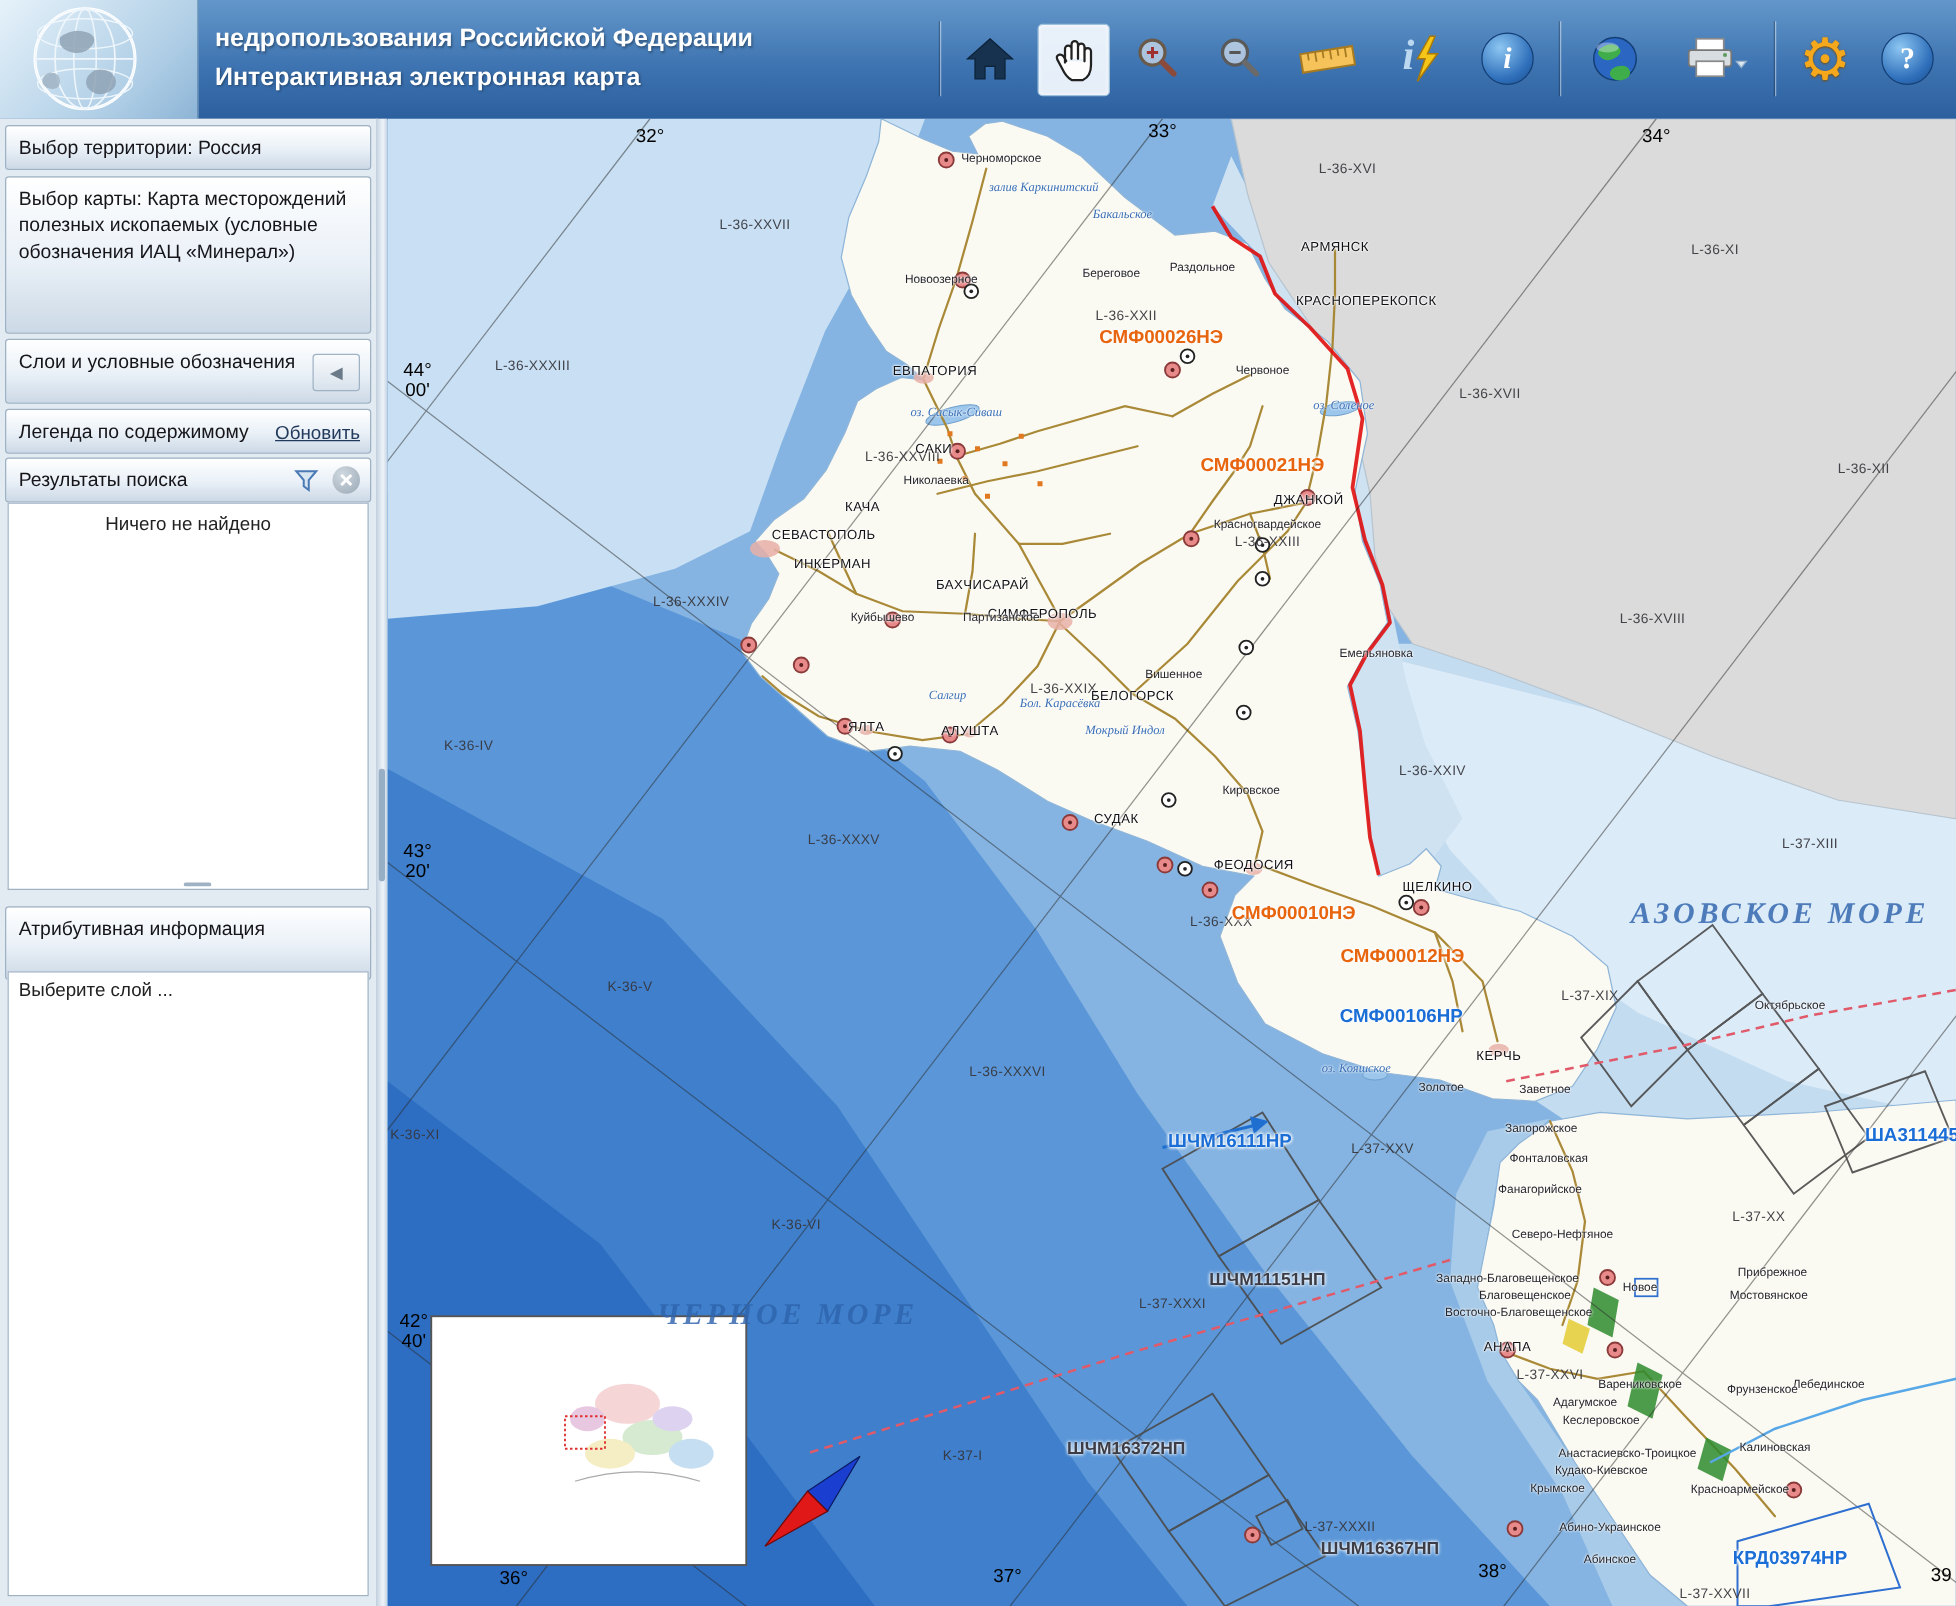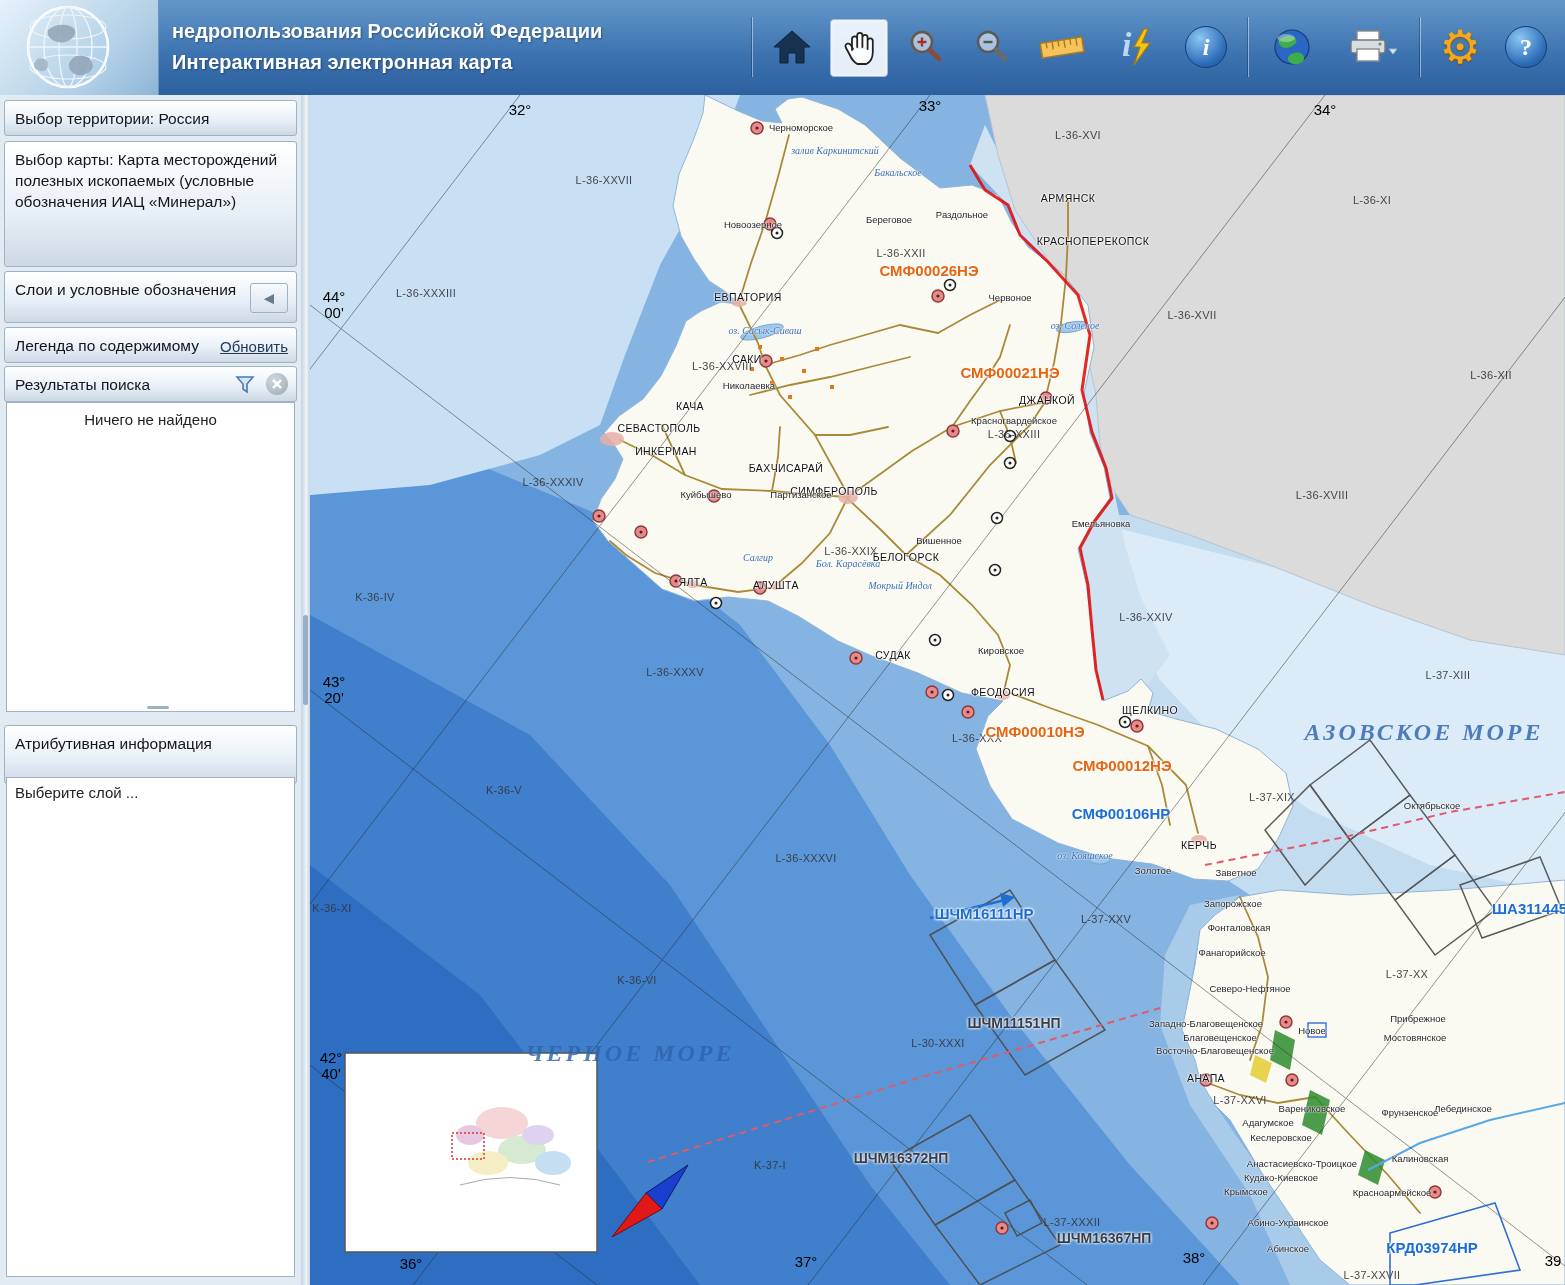--- a/index.html
+++ b/index.html
@@ -489,21 +489,21 @@
       <div class="ml grid" style="left: 365px; top: 577px;">L-36-XXXV</div>
       <div class="ml grid" style="left: 1138px; top: 580px;">L-37-XIII</div>
       <div class="ml grid" style="left: 667px; top: 643px;">L-36-XXX</div>
       <div class="ml grid" style="left: 194px; top: 695px;">K-36-V</div>
       <div class="ml grid" style="left: 962px; top: 702px;">L-37-XIX</div>
       <div class="ml grid" style="left: 496px; top: 763px;">L-36-XXXVI</div>
       <div class="ml grid" style="left: 22px; top: 813px;">K-36-XI</div>
       <div class="ml grid" style="left: 796px; top: 824px;">L-37-XXV</div>
       <div class="ml grid" style="left: 327px; top: 885px;">K-36-VI</div>
       <div class="ml grid" style="left: 1097px; top: 879px;">L-37-XX</div>
-      <div class="ml grid" style="left: 628px; top: 948px;">L-30-XXXI</div>
+      <div class="ml grid" style="left: 628px; top: 948px;">L-37-XXXI</div>
       <div class="ml grid" style="left: 930px; top: 1005px;">L-37-XXVI</div>
       <div class="ml grid" style="left: 460px; top: 1070px;">K-37-I</div>
       <div class="ml grid" style="left: 762px; top: 1127px;">L-37-XXXII</div>
       <div class="ml grid" style="left: 1062px; top: 1180px;">L-37-XXVII</div>
       <div class="ml lico" style="left: 619px; top: 175px;">СМФ00026НЭ</div>
       <div class="ml lico" style="left: 700px; top: 277px;">СМФ00021НЭ</div>
       <div class="ml lico" style="left: 725px; top: 636px;">СМФ00010НЭ</div>
       <div class="ml lico" style="left: 812px; top: 670px;">СМФ00012НЭ</div>
       <div class="ml licb" style="left: 811px; top: 718px;">СМФ00106НР</div>
       <div class="ml licb" style="left: 674px; top: 818px;">ШЧМ16111НР</div>
@@ -536,21 +536,21 @@
       <div class="ml town" style="left: 443px; top: 129px;">Новоозерное</div>
       <div class="ml town" style="left: 579px; top: 124px;">Береговое</div>
       <div class="ml town" style="left: 652px; top: 119px;">Раздольное</div>
       <div class="ml town" style="left: 700px; top: 202px;">Червоное</div>
       <div class="ml town" style="left: 439px; top: 290px;">Николаевка</div>
       <div class="ml town" style="left: 704px; top: 325px;">Красногвардейское</div>
       <div class="ml town" style="left: 396px; top: 399px;">Куйбышево</div>
       <div class="ml town" style="left: 491px; top: 399px;">Партизанское</div>
       <div class="ml town" style="left: 629px; top: 445px;">Вишенное</div>
       <div class="ml town" style="left: 773px; top: 428px; padding-left: 36px;">Емельяновка</div>
-      <div class="ml town" style="left: 691px; top: 538px; margin-top: 17px;">Кировское</div>
+      <div class="ml town" style="left: 691px; top: 538px;">Кировское</div>
       <div class="ml town" style="left: 843px; top: 775px;">Золотое</div>
       <div class="ml town" style="left: 926px; top: 777px;">Заветное</div>
       <div class="ml town" style="left: 1122px; top: 710px;">Октябрьское</div>
       <div class="ml town" style="left: 923px; top: 808px;">Запорожское</div>
       <div class="ml town" style="left: 929px; top: 832px;">Фонталовская</div>
       <div class="ml town" style="left: 922px; top: 857px;">Фанагорийское</div>
       <div class="ml town" style="left: 940px; top: 893px;">Северо-Нефтяное</div>
       <div class="ml town" style="left: 896px; top: 928px;">Западно-Благовещенское</div>
       <div class="ml town" style="left: 910px; top: 942px;">Благовещенское</div>
       <div class="ml town" style="left: 905px; top: 955px;">Восточно-Благовещенское</div>

